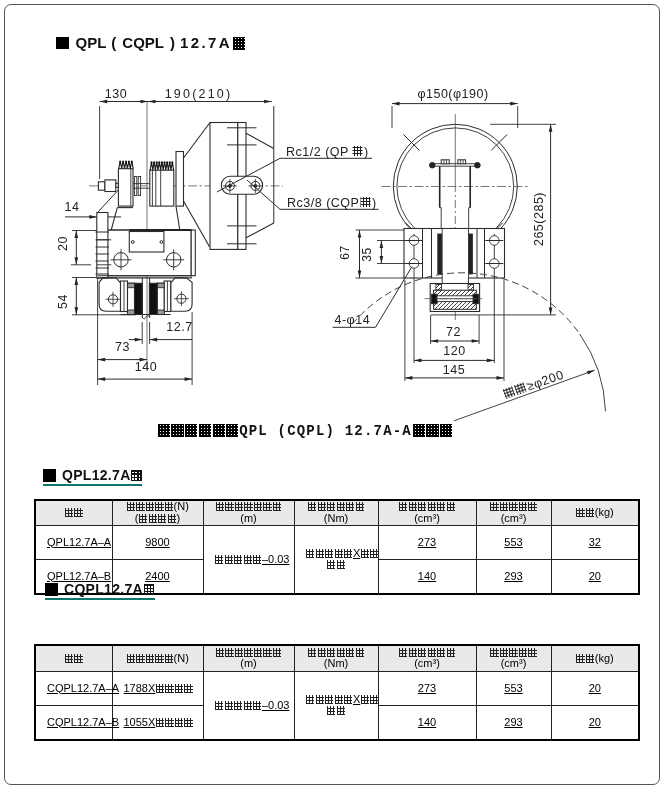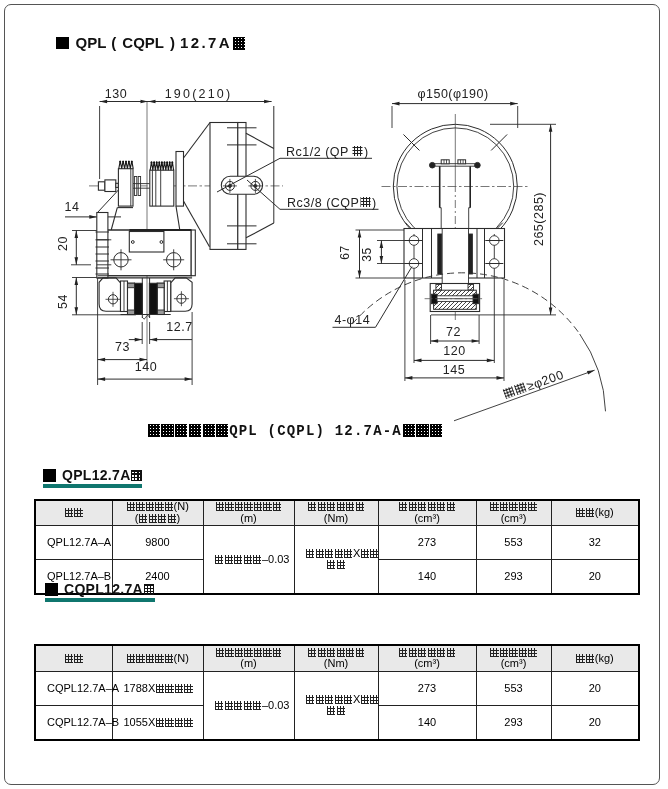--- a/index.html
+++ b/index.html
@@ -11,28 +11,28 @@
              repeating-linear-gradient(0deg,#222 0 1.05px,rgba(0,0,0,0) 1.05px 2.9px);}
 i.g11{width:10.4px;height:10.8px;margin:0 .65px;vertical-align:-1px;
   background:repeating-linear-gradient(90deg,#111 0 1.3px,rgba(0,0,0,0) 1.3px 3.1px),
              repeating-linear-gradient(0deg,#111 0 1.3px,rgba(0,0,0,0) 1.3px 3.1px);}
 i.g13{width:12.2px;height:12.6px;margin:0 .75px;vertical-align:-1.5px;
   background:repeating-linear-gradient(90deg,#000 0 1.55px,rgba(0,0,0,0) 1.55px 3.1px),
              repeating-linear-gradient(0deg,#000 0 1.55px,rgba(0,0,0,0) 1.55px 3.1px);}
 .ttl{position:absolute;left:56px;top:34px;font-weight:bold;font-size:15px;}
 .sq{display:inline-block;width:12.5px;height:12px;background:#000;margin-right:7px;vertical-align:-1px;}
 .sq2{display:inline-block;width:13px;height:12.5px;background:#000;margin-right:6px;vertical-align:-1.5px;}
-.cap{position:absolute;left:147px;top:423px;font-weight:bold;font-size:13.5px;white-space:nowrap;line-height:16px;}
-.h2{position:absolute;font-weight:bold;font-size:14px;letter-spacing:0.3px;border-bottom:4px solid #0f766e;padding-bottom:1px;}
+.cap{position:absolute;left:157px;top:423px;font-weight:bold;font-size:13.5px;white-space:nowrap;line-height:16px;}
+.h2{position:absolute;font-weight:bold;font-size:14px;letter-spacing:0.3px;border-bottom:2px solid #0f766e;padding-bottom:1px;}
 table{border-collapse:collapse;table-layout:fixed;position:absolute;left:34px;
   font-size:11px;text-align:center;color:#000;}
 td,th{border:1px solid #222;}
 table{border:2px solid #000;}
 th{background:#e9e9e9;font-weight:normal;padding:0;line-height:11.5px;}
-td{padding:11px;line-height:11px;white-space:nowrap;}
+td{padding:11px;line-height:11px;white-space:nowrap;text-decoration:underline;}
 </style></head>
 <body>
 <div class="page"></div>
 <div class="ttl"><span class="sq"></span>QPL<span style="margin:0 6px 0 5px;">(</span>CQPL<span style="margin:0 5px 0 6px;">)</span><span style="letter-spacing:2.4px;">12.7A</span><i class="g13"></i></div>
 <svg class="abs" style="left:0;top:0" width="668" height="789" viewBox="0 0 668 789">
     <defs>
       <pattern id="cj" width="3" height="3" patternUnits="userSpaceOnUse">
         <path d="M0 0.5 H3 M0.5 0 V3" stroke="#222" stroke-width="1.1" fill="none"></path>
       </pattern>
       <pattern id="hat" width="4" height="4" patternUnits="userSpaceOnUse">

